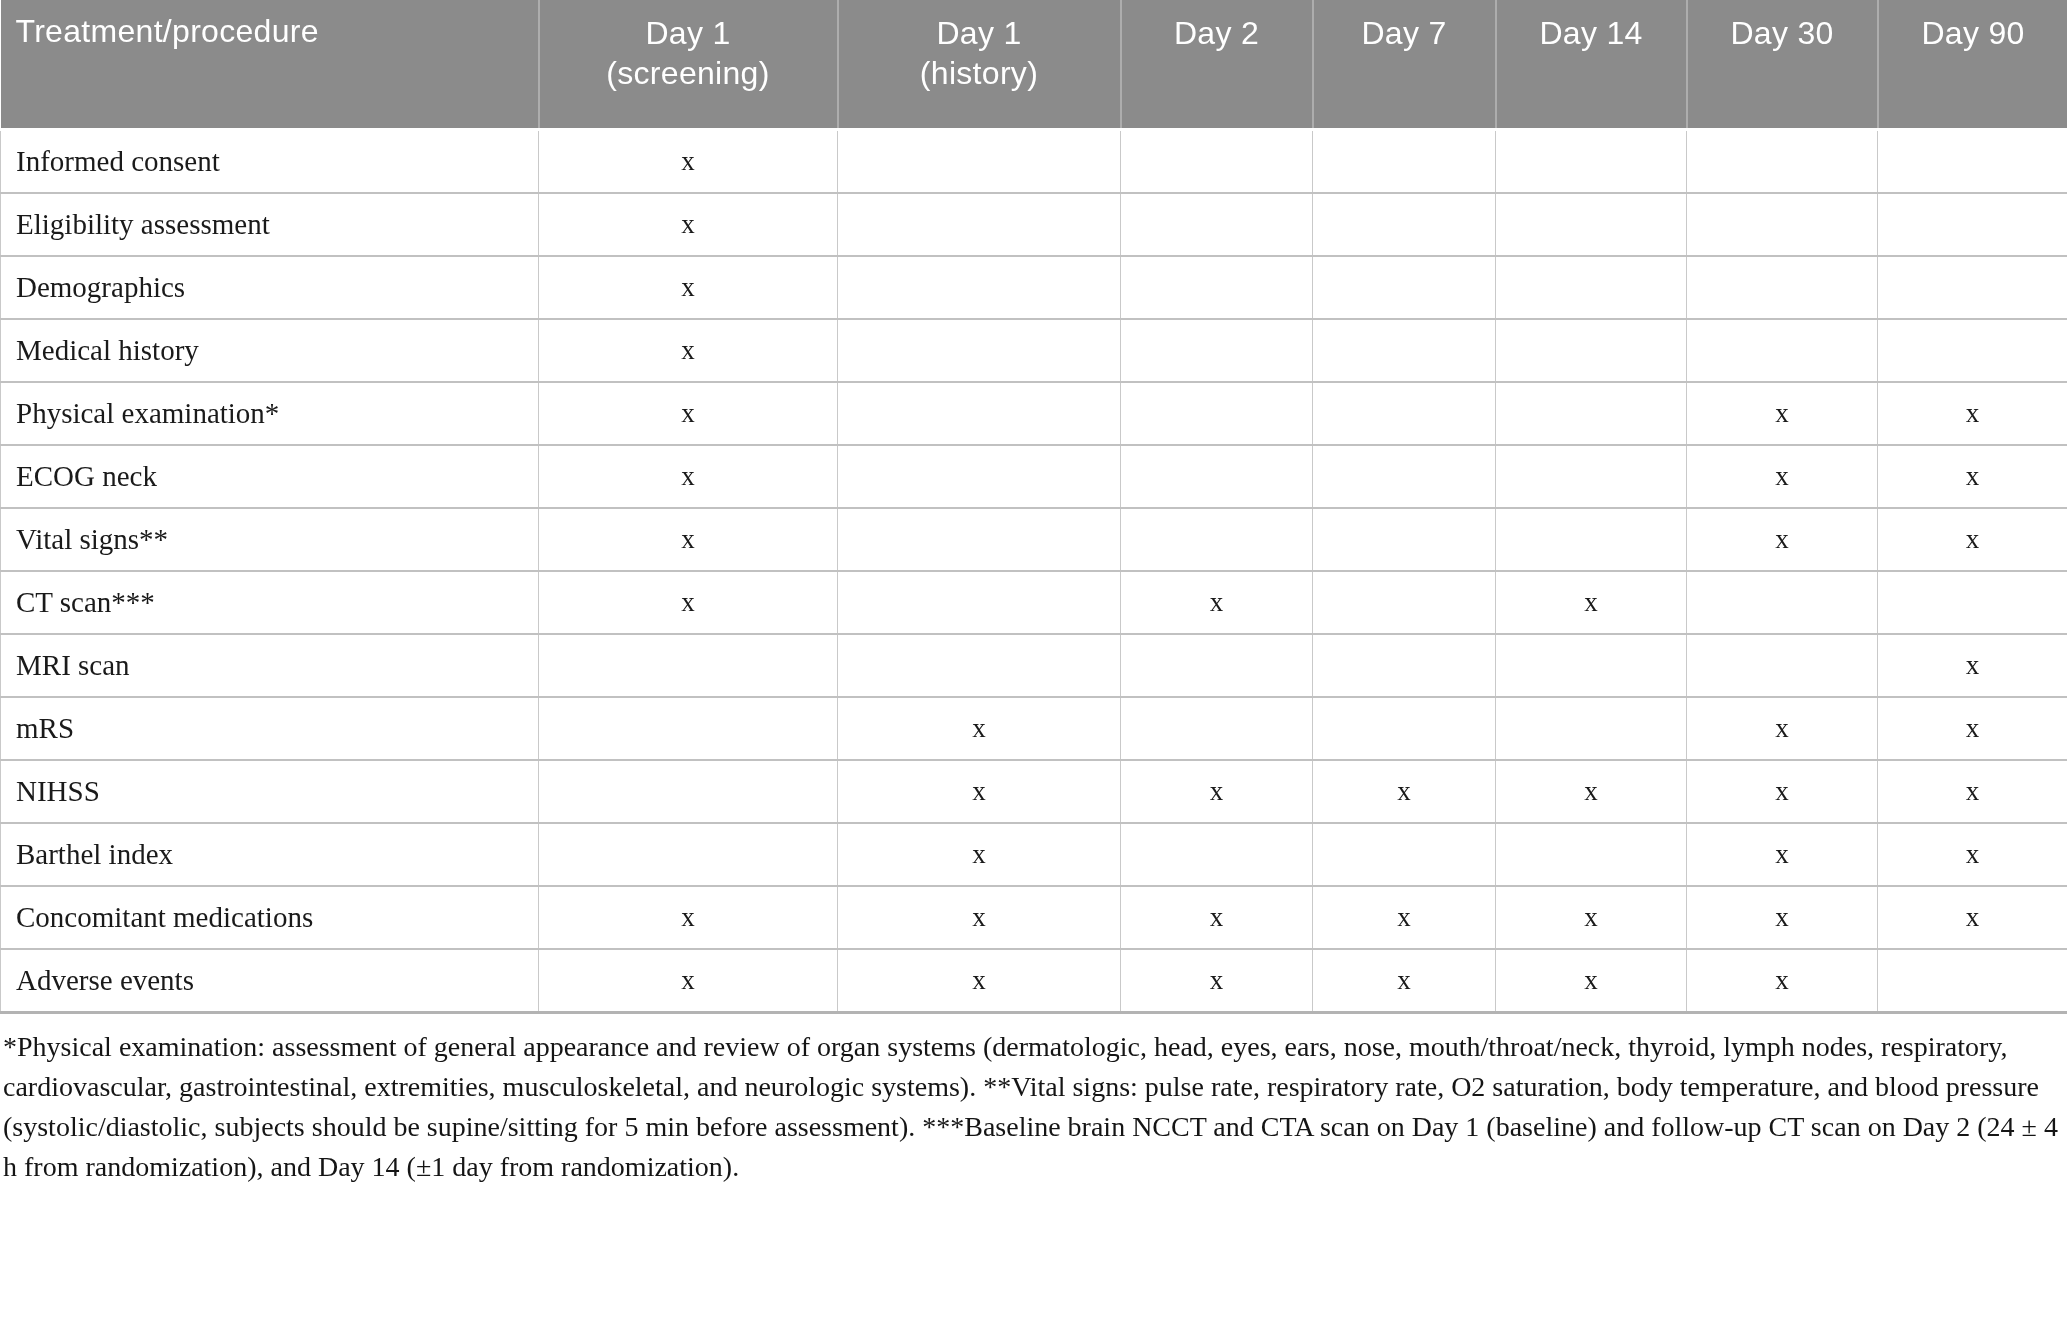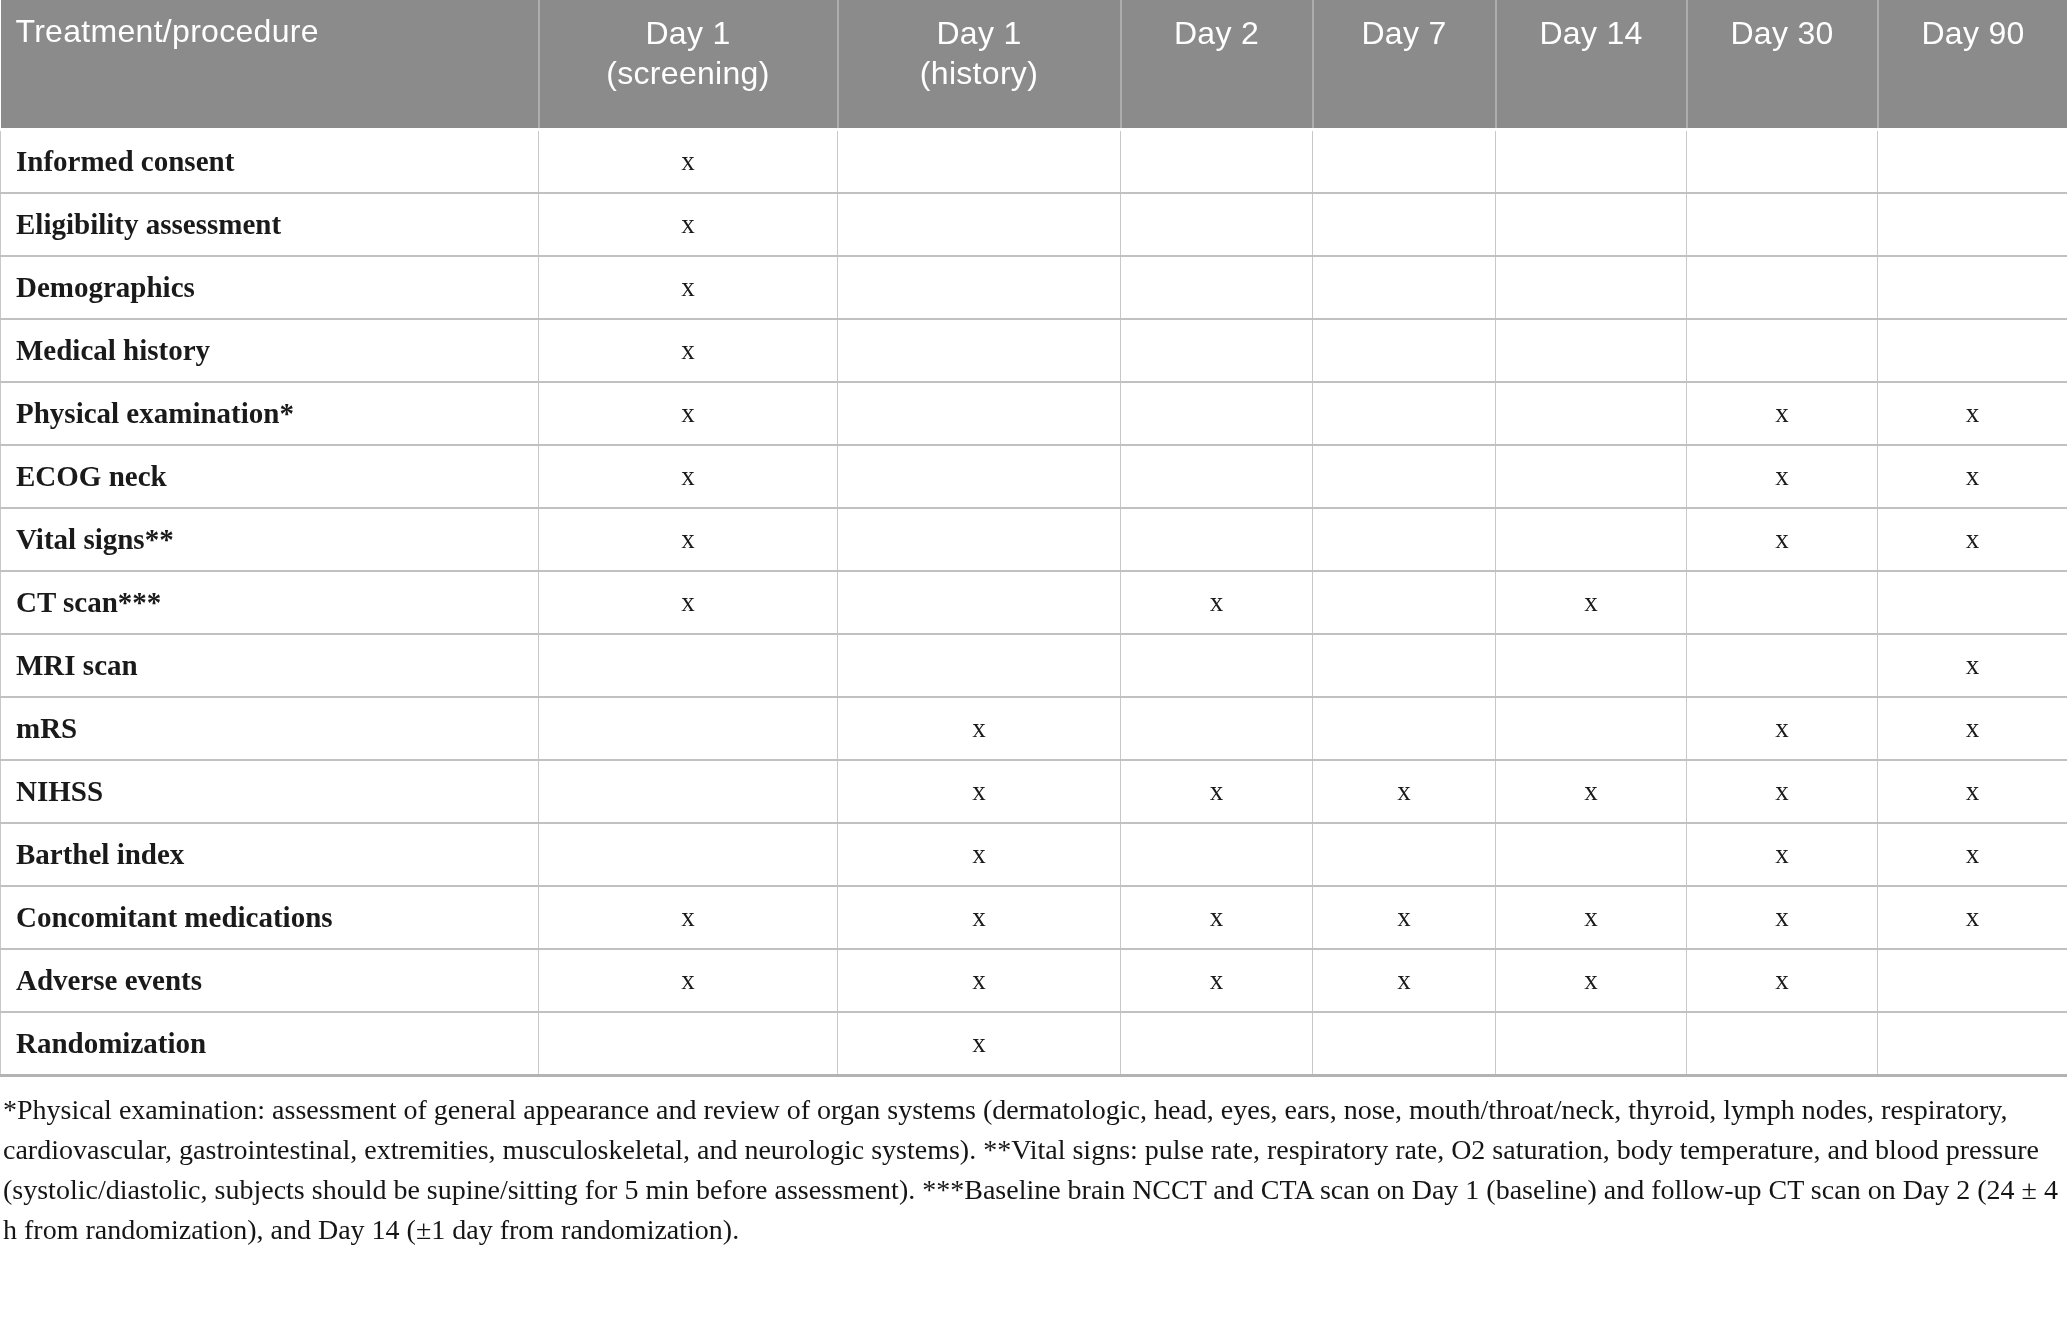--- a/index.html
+++ b/index.html
@@ -55,21 +55,20 @@
     text-align: center;
     vertical-align: middle;
     padding: 0;
     background: #ffffff;
   }
   tbody td.row-label {
     text-align: left;
     padding-left: 15px;
     font-size: 29px;
     border-left: 1px solid #c9c9c9;
-    font-weight: bold;
   }
   tbody tr:last-child td {
     border-bottom: 3px solid #b3b3b3;
   }
   
   .footnote {
     margin: 13px 4px 0 3px;
     font-family: "Liberation Serif", "DejaVu Serif", serif;
     font-size: 28px;
     line-height: 40px;
@@ -255,28 +254,18 @@
         <tr>
           <td class="row-label">Adverse events</td>
           <td>x</td>
           <td>x</td>
           <td>x</td>
           <td>x</td>
           <td>x</td>
           <td>x</td>
           <td></td>
         </tr>
-        <tr>
-          <td class="row-label">Randomization</td>
-          <td></td>
-          <td>x</td>
-          <td></td>
-          <td></td>
-          <td></td>
-          <td></td>
-          <td></td>
-        </tr>
       </tbody>
   </table>
 
   <p class="footnote">*Physical examination: assessment of general appearance and review of organ systems (dermatologic, head, eyes, ears, nose, mouth/throat/neck, thyroid, lymph nodes, respiratory, cardiovascular, gastrointestinal, extremities, musculoskeletal, and neurologic systems). **Vital signs: pulse rate, respiratory rate, O2 saturation, body temperature, and blood pressure (systolic/diastolic, subjects should be supine/sitting for 5 min before assessment). ***Baseline brain NCCT and CTA scan on Day 1 (baseline) and follow-up CT scan on Day 2 (24 ± 4 h from randomization), and Day 14 (±1 day from randomization).</p>
 
 </div>
 
 </body></html>

